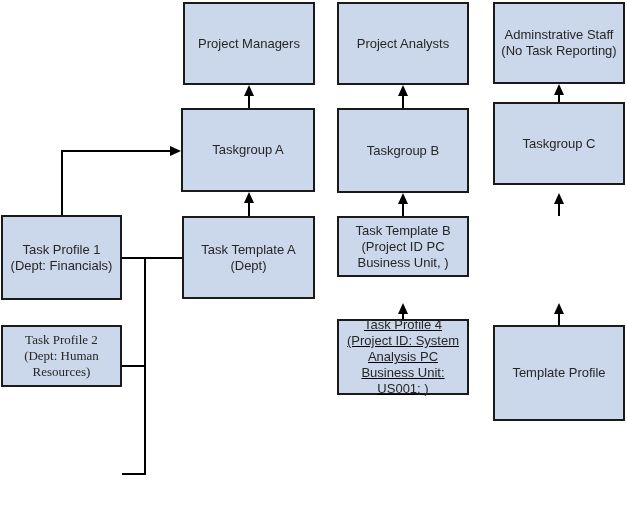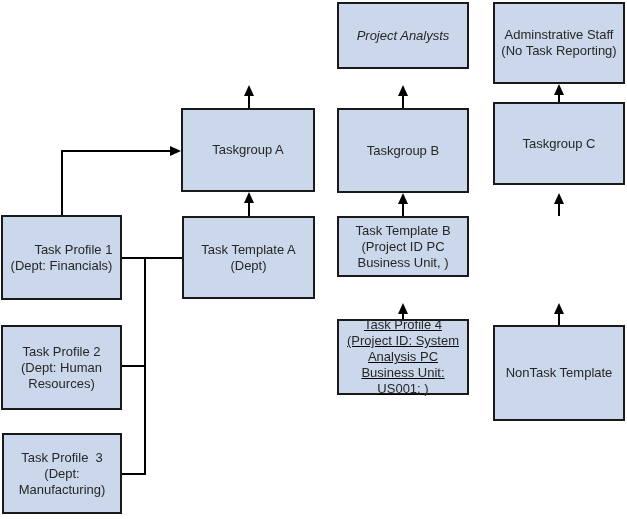--- a/index.html
+++ b/index.html
@@ -69,67 +69,65 @@
     <polygon points="403,303 398,314 408,314" fill="#000000"></polygon>
 
     <line x1="559" y1="94" x2="559" y2="110" stroke="#000000" stroke-width="2"></line>
     <polygon points="559,84 554,95 564,95" fill="#000000"></polygon>
     <line x1="559" y1="203" x2="559" y2="216" stroke="#000000" stroke-width="2"></line>
     <polygon points="559,193 554,204 564,204" fill="#000000"></polygon>
     <line x1="559" y1="313" x2="559" y2="325" stroke="#000000" stroke-width="2"></line>
     <polygon points="559,303 554,314 564,314" fill="#000000"></polygon>
   </svg>
 
-  <div class="node" style="left:337px; top:2px; width:132px; height:67px;font-style:italic;">
+  <div class="node" style="left:183px; top:2px; width:132px; height:83px;">
+    <div class="node-label">Project Managers</div>
+  </div>
+  <div class="node" style="left:337px; top:2px; width:132px; height:83px;">
     <div class="node-label">Project Analysts</div>
   </div>
   <div class="node" style="left:493px; top:2px; width:132px; height:82px;">
     <div class="node-label">Adminstrative Staff
 (No Task Reporting)</div>
   </div>
 
   <div class="node" style="left:337px; top:108px; width:132px; height:85px;">
     <div class="node-label">Taskgroup B</div>
   </div>
   <div class="node" style="left:181px; top:108px; width:134px; height:84px;">
     <div class="node-label">Taskgroup A</div>
   </div>
   <div class="node" style="left:493px; top:102px; width:132px; height:83px;">
     <div class="node-label">Taskgroup C</div>
   </div>
 
-  <div class="node" style="left:1px; top:215px; width:121px; height:85px;text-align:right;">
+  <div class="node" style="left:1px; top:215px; width:121px; height:85px;">
     <div class="node-label">Task Profile 1
 (Dept: Financials)</div>
   </div>
   <div class="node" style="left:182px; top:216px; width:133px; height:83px;text-align:center;">
     <div class="node-label">Task Template A
 (Dept)</div>
   </div>
   <div class="node" style="left:337px; top:216px; width:132px; height:61px;">
     <div class="node-label">Task Template B
 (Project ID PC
 Business Unit, )</div>
   </div>
 
-  <div class="node" style="left:1px; top:325px; width:121px; height:85px;">
+  <div class="node" style="left:1px; top:325px; width:121px; height:62px;font-family:Liberation Serif, serif;">
     <div class="node-label">Task Profile 2
 (Dept: Human
 Resources)</div>
   </div>
   <div class="node" style="left:337px; top:319px; width:132px; height:76px;text-decoration:underline;">
     <div class="node-label">Task Profile 4
 (Project ID: System
 Analysis PC
 Business Unit:
 US001; )</div>
   </div>
   <div class="node" style="left:493px; top:325px; width:132px; height:96px;">
-    <div class="node-label">NonTask Template</div>
+    <div class="node-label">Template Profile</div>
   </div>
 
-  <div class="node" style="left:2px; top:433px; width:120px; height:81px;">
-    <div class="node-label">Task Profile &nbsp;3
-(Dept:
-Manufacturing)</div>
-  </div>
 
 </div>
 
 </body></html>

